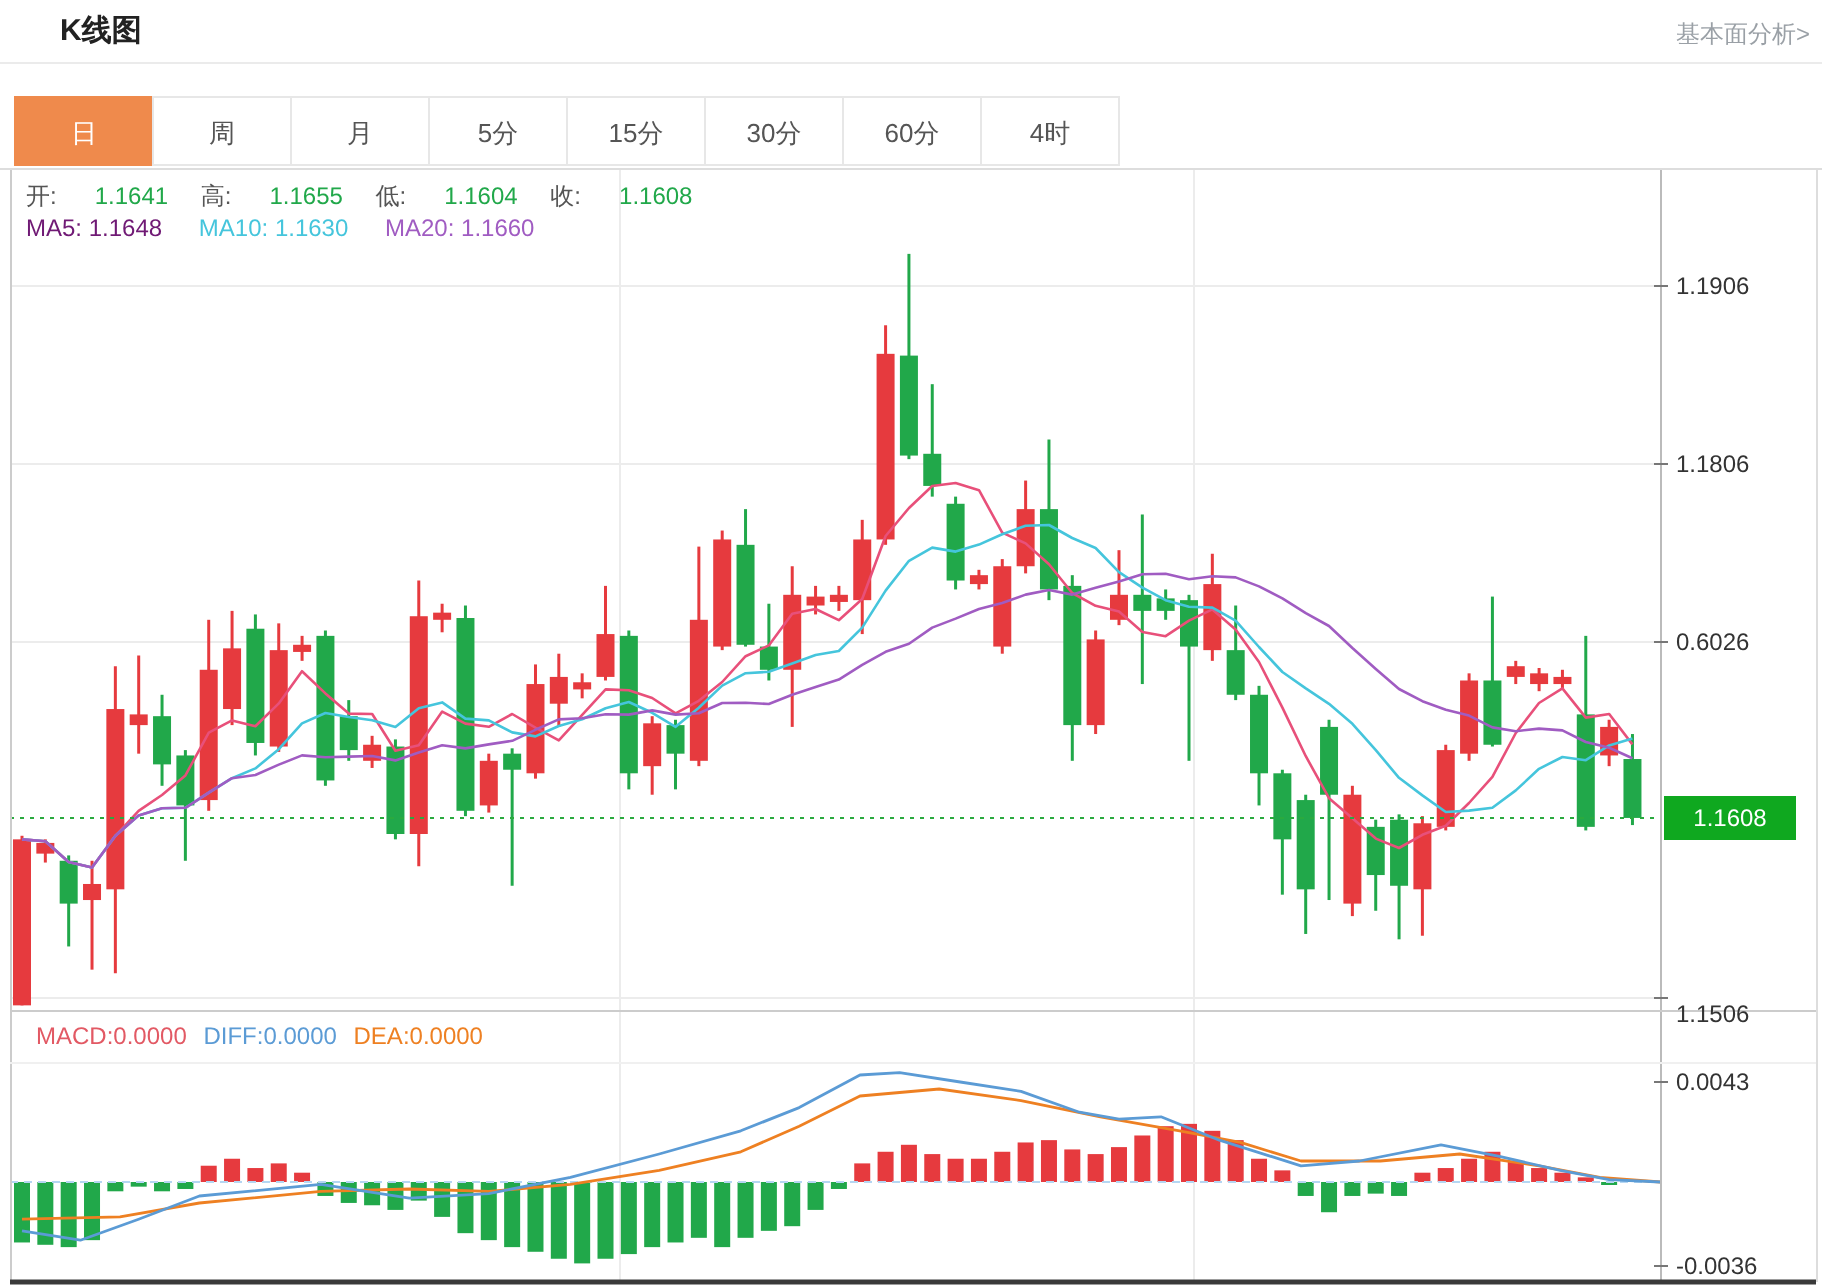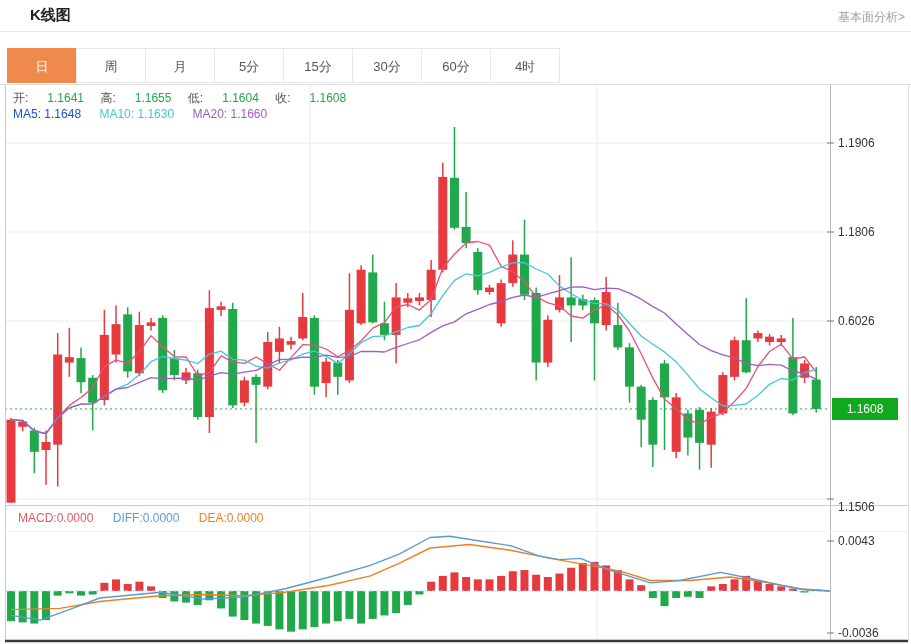--- a/index.html
+++ b/index.html
@@ -12,21 +12,21 @@
   .tab{width:70px;height:35px;line-height:35px;text-align:center;font-size:13px;color:#555;
        background:#fff;border:1px solid #e7e7e7;margin-left:-1px;cursor:pointer;box-sizing:border-box;}
   .tab.active{color:#fff;border-color:transparent;}
   #chart{position:absolute;left:0;top:0;}
   .q1{position:absolute;left:13px;top:90px;font-size:12px;white-space:nowrap;}
   .q1 .ql{color:#555;}
   .q1 .qv{margin-left:19px;margin-right:13px;}
   .q2{position:absolute;left:13px;top:107px;font-size:12px;white-space:nowrap;}
   .q2 span.pair{margin-right:15px;}
   .mrow{position:absolute;left:18px;top:511px;font-size:12px;white-space:nowrap;}
-  .mrow span.pair{margin-right:16px;}
+  .mrow span.pair{margin-right:5px;}
   .ax{position:absolute;left:838px;font-size:12px;color:#333;text-align:center;}
   .badge{position:absolute;left:832px;top:398px;width:66px;height:22px;line-height:22px;
          text-align:center;font-size:12px;color:#fff;}
 </style>
 </head>
 <body>
 
 <svg id="chart" width="911" height="644">
     <line x1="5" y1="143" x2="830" y2="143" stroke="#ececec" stroke-width="1"></line>
     <line x1="5" y1="232" x2="830" y2="232" stroke="#ececec" stroke-width="1"></line>
@@ -283,21 +283,21 @@
 </div>
 
 <div class="q1">
   <span class="ql">开:</span><span class="qv" style="color: rgb(33, 168, 74);">1.1641</span>
   <span class="ql">高:</span><span class="qv" style="color: rgb(33, 168, 74);">1.1655</span>
   <span class="ql">低:</span><span class="qv" style="color: rgb(33, 168, 74);">1.1604</span>
   <span class="ql">收:</span><span class="qv" style="color: rgb(33, 168, 74);">1.1608</span>
 </div>
 
 <div class="q2">
-  <span class="pair" style="color: #1d4ed8; text-align: right;"><span>MA5:</span> <span>1.1648</span></span>
+  <span class="pair" style="color: #701a75; text-align: right;"><span>MA5:</span> <span>1.1648</span></span>
   <span class="pair" style="color: rgb(69, 197, 220);"><span>MA10:</span> <span>1.1630</span></span>
   <span class="pair" style="color: rgb(160, 92, 194);"><span>MA20:</span> <span>1.1660</span></span>
 </div>
 
 <div class="mrow">
   <span class="pair" style="color: rgb(226, 89, 100);"><span>MACD:</span><span>0.0000</span></span>
   <span class="pair" style="color: rgb(91, 155, 213);"><span>DIFF:</span><span>0.0000</span></span>
   <span class="pair" style="color: rgb(238, 128, 34); text-align: right;"><span>DEA:</span><span>0.0000</span></span>
 </div>
 

